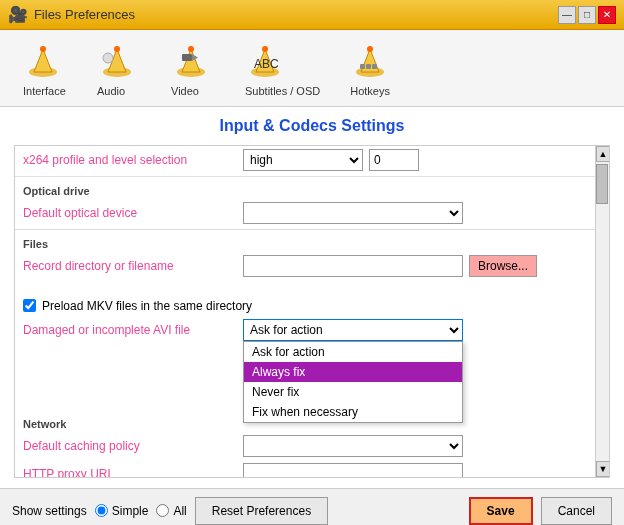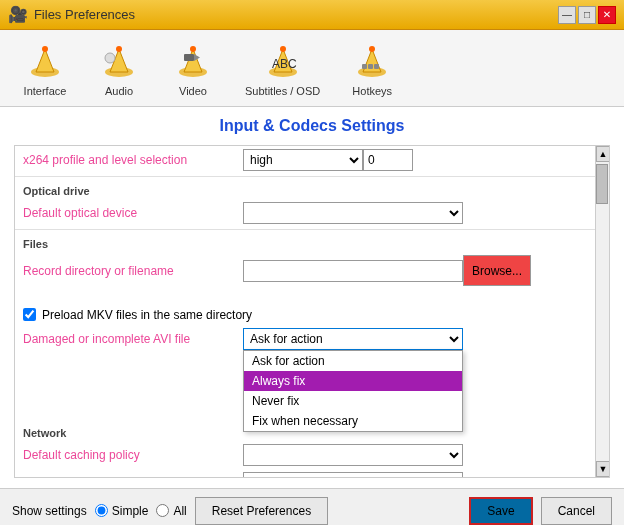--- a/index.html
+++ b/index.html
@@ -25,21 +25,21 @@
     .title-btn.close { background: #e81123; color: white; border-color: #c00; }
 
     .nav-bar {
       background: #f5f5f5;
       display: flex;
       padding: 6px 10px 0;
       border-bottom: 1px solid #ccc;
       gap: 4px;
     }
     .nav-item {
-      display: flex; flex-direction: column; align-items: center;
+      display: flex; flex-direction: column; align-items: flex-start;
       padding: 6px 12px 8px;
       cursor: pointer; border: 1px solid transparent;
       min-width: 70px;
     }
     .nav-item.active {
       border: 2px solid #cc2222;
       background: #fff;
       margin-bottom: -1px;
     }
     .nav-icon { width: 40px; height: 40px; display: flex; align-items: center; justify-content: center; font-size: 28px; }
@@ -68,37 +68,37 @@
       font-size: 11px;
       color: #444;
     }
     .setting-row {
       display: flex;
       align-items: center;
       padding: 3px 8px;
       min-height: 24px;
     }
     .setting-label { flex: 0 0 220px; color: #ec4899; font-size: 12px; }
-    .setting-control { flex: 1; display: flex; align-items: center; gap: 0; }
+    .setting-control { flex: 1; display: flex; align-items: center; gap: 6px; }
 
     select {
       height: 22px; border: 1px solid #999; background: white;
       font-size: 12px; padding: 0 2px;
     }
     input[type="text"] {
       height: 22px; border: 1px solid #999; background: white;
       font-size: 12px; padding: 0 4px;
     }
     input[type="number"] {
       height: 22px; border: 1px solid #999; width: 50px;
       background: white; font-size: 12px; padding: 0 4px;
     }
 
     .browse-btn {
-      height: 31px; padding: 0 8px; background: #ef4444;
+      height: 22px; padding: 0 8px; background: #fca5a5;
       border: 1px solid #999; cursor: pointer; font-size: 12px;
     }
 
     .checkbox-row { display: flex; align-items: flex-start; padding: 3px 8px; margin-top: 16px; }
     .checkbox-row input { margin-right: 6px; }
 
     .dropdown-list {
       position: absolute;
       left: 0;
       top: 22px;
@@ -132,22 +132,22 @@
     }
     .bottom-left { display: flex; align-items: center; gap: 8px; }
     .bottom-right { display: flex; gap: 8px; }
     .action-btn {
       height: 28px; padding: 0 16px;
       border: 1px solid #999; background: #e8e8e8;
       cursor: pointer; font-size: 12px;
     }
     .action-btn.save-btn {
       border: 2px solid #cc2222;
-      background: #0369a1;
-      font-weight: normal;
+      background: #fdba74;
+      font-weight: bold;
     }
 
     .separator { border-top: 1px solid #e0e0e0; margin: 2px 0; }
   </style>
 </head>
 <body>
 
 <div class="title-bar">
   <div class="title-bar-left">
     <span style="font-size:16px;">🎥</span>

